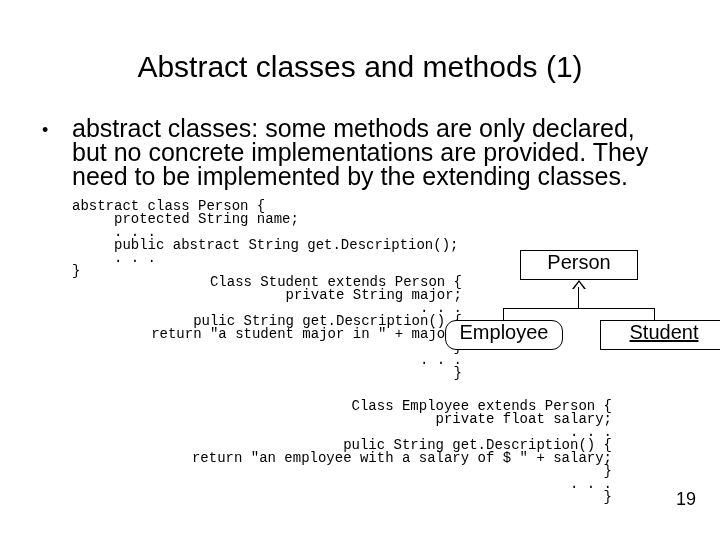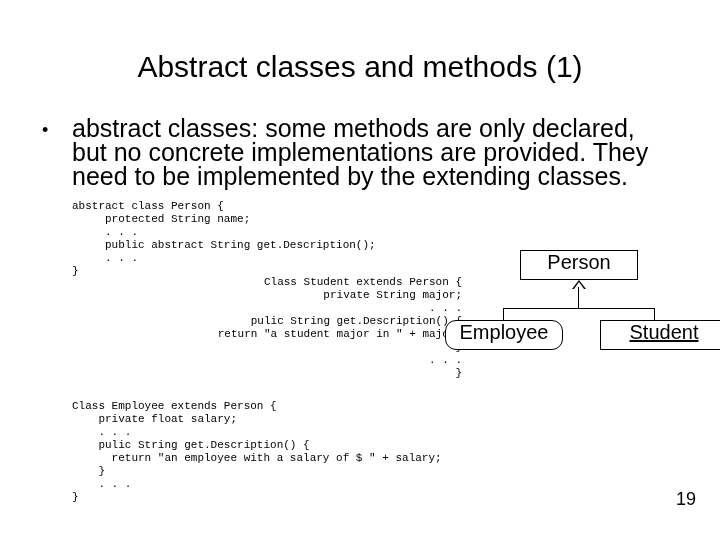--- a/index.html
+++ b/index.html
@@ -43,27 +43,27 @@
     padding-top: 2px;
   }
   .bullet-text {
     font-size: 25px;
     line-height: 24px;
   }
   .code {
     position: absolute;
     left: 72px;
     font-family: "Courier New", Courier, monospace;
-    font-size: 11px;
+    font-size: 14px;
     line-height: 13px;
     white-space: pre;
   }
   .code1 { top: 200px; width: 390px; }
   .code2 { top: 276px; width: 390px; text-align: right; }
-  .code3 { top: 400px; width: 540px; }
+  .code3 { top: 400px; width: 540px; text-align: right; }
 
   
   .box {
     position: absolute;
     border: 1px solid #000;
     font-size: 20px;
     text-align: center;
     box-sizing: border-box;
     display: flex;
     align-items: flex-start;

